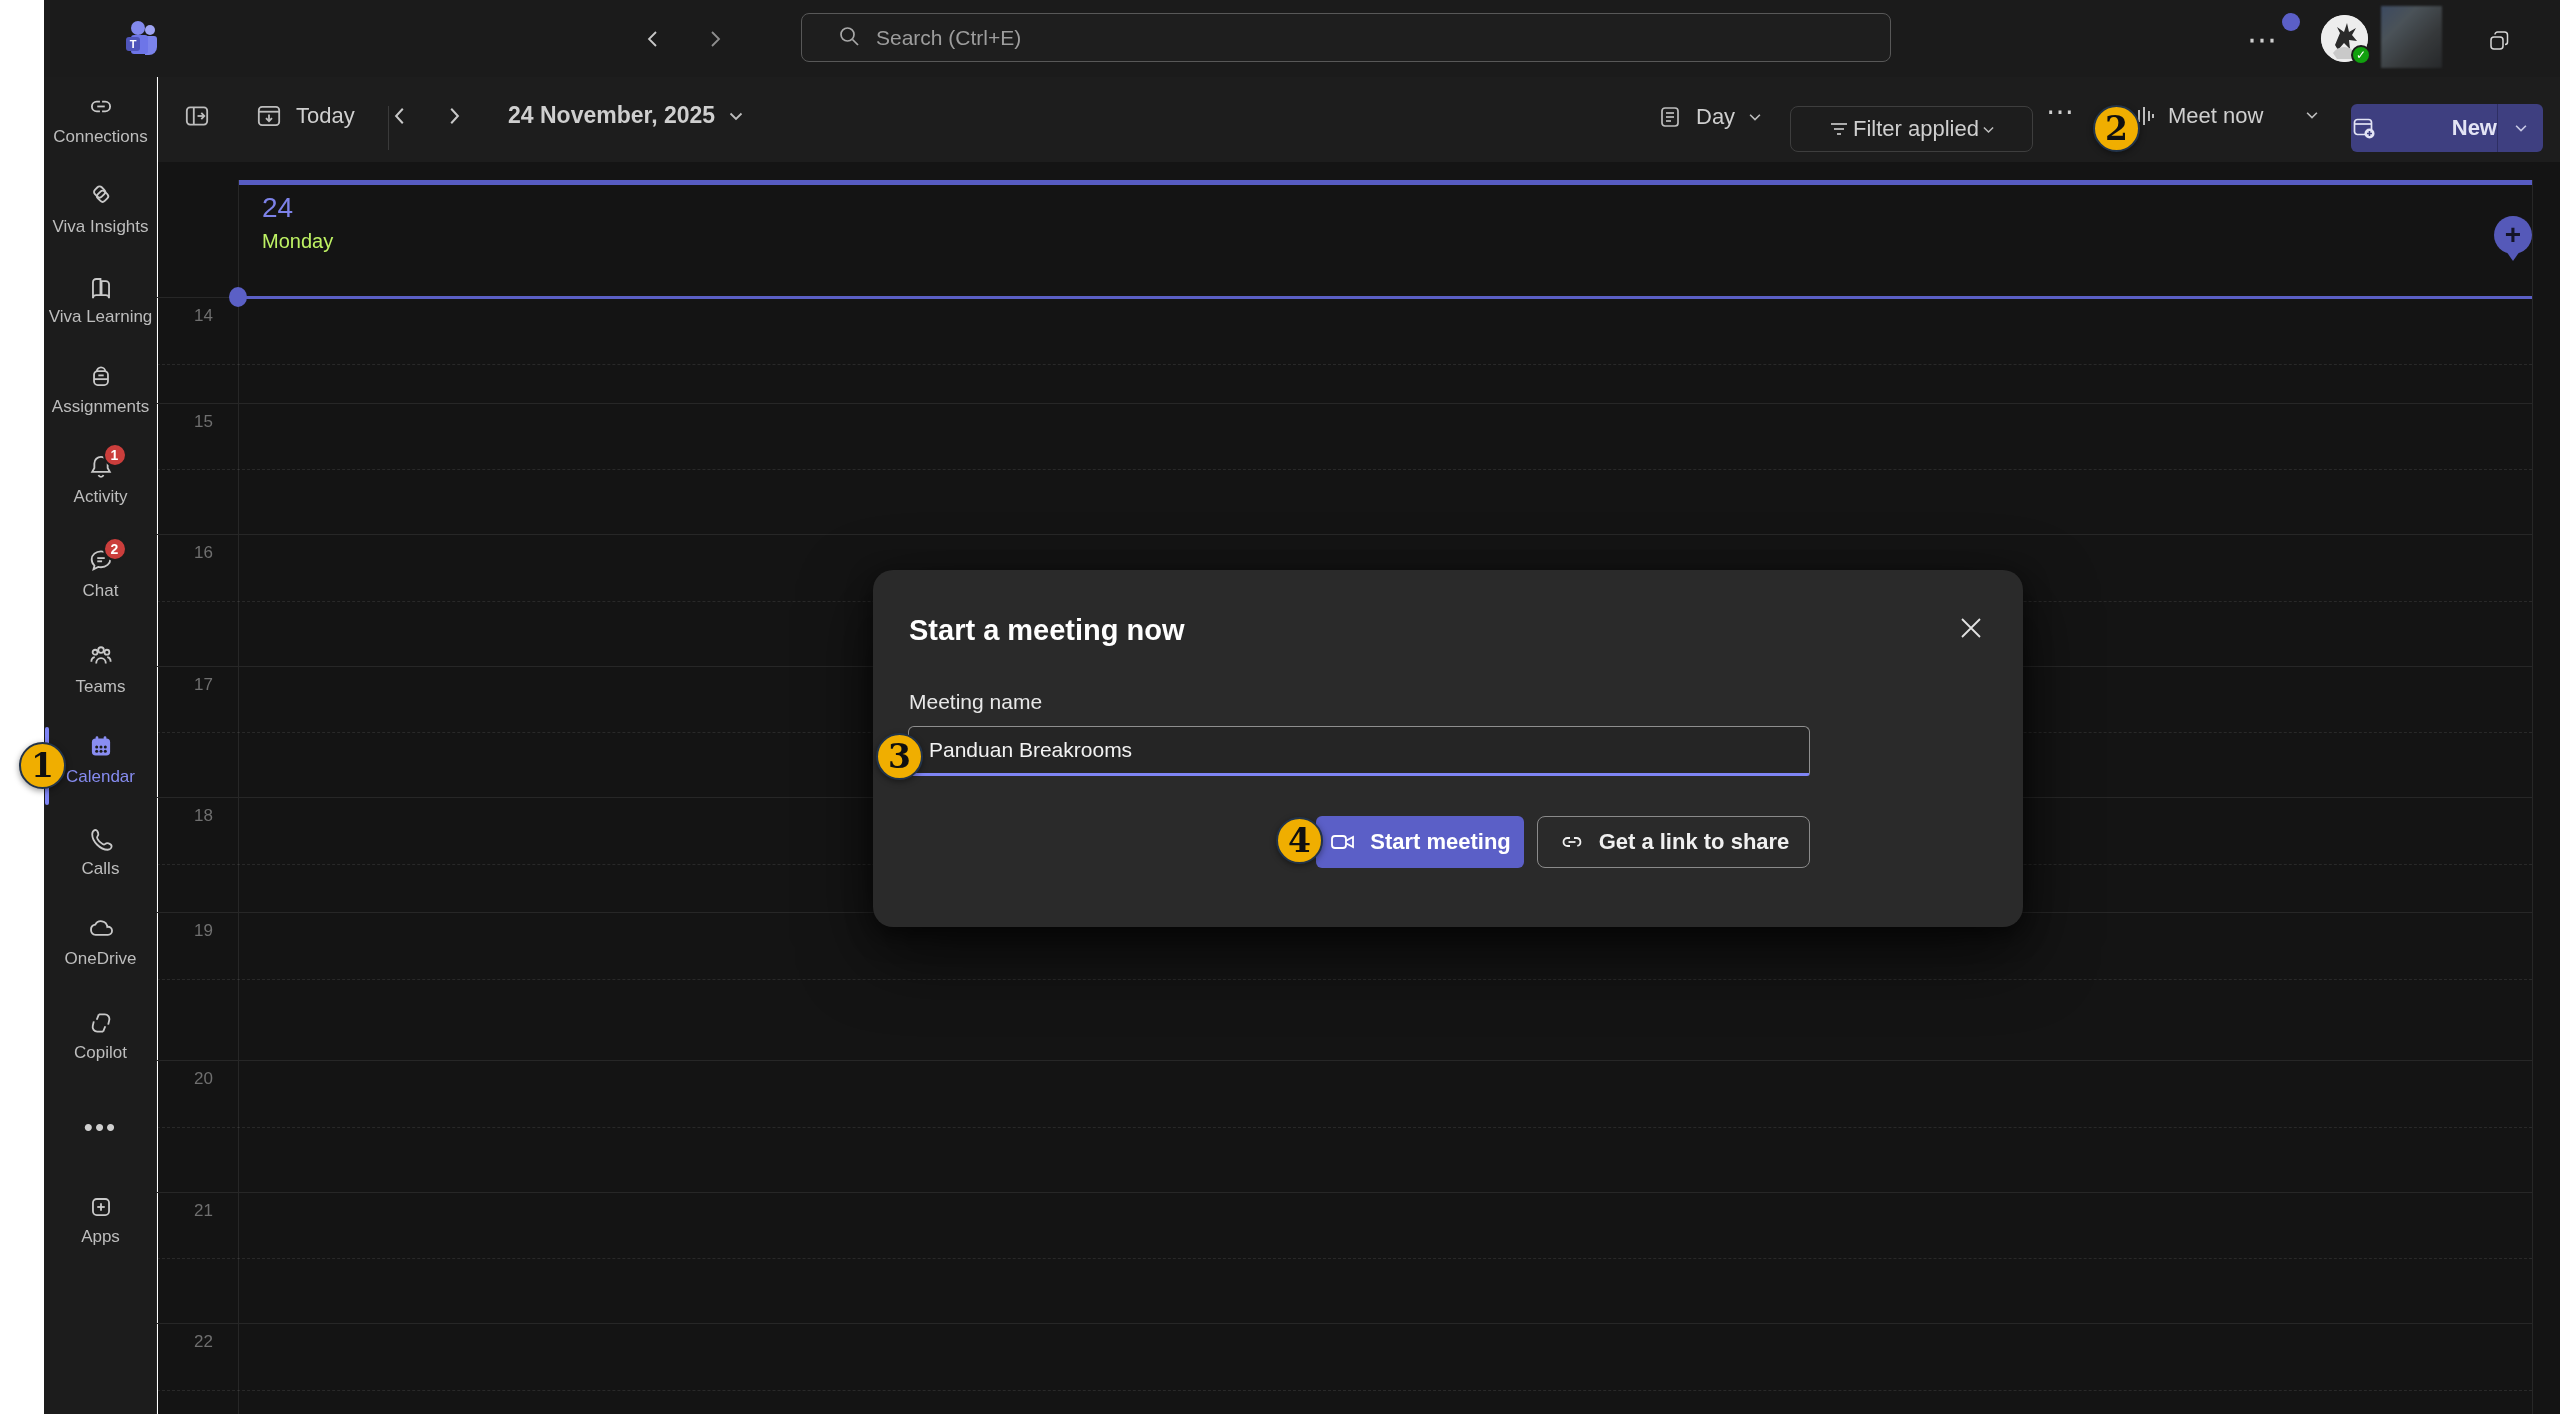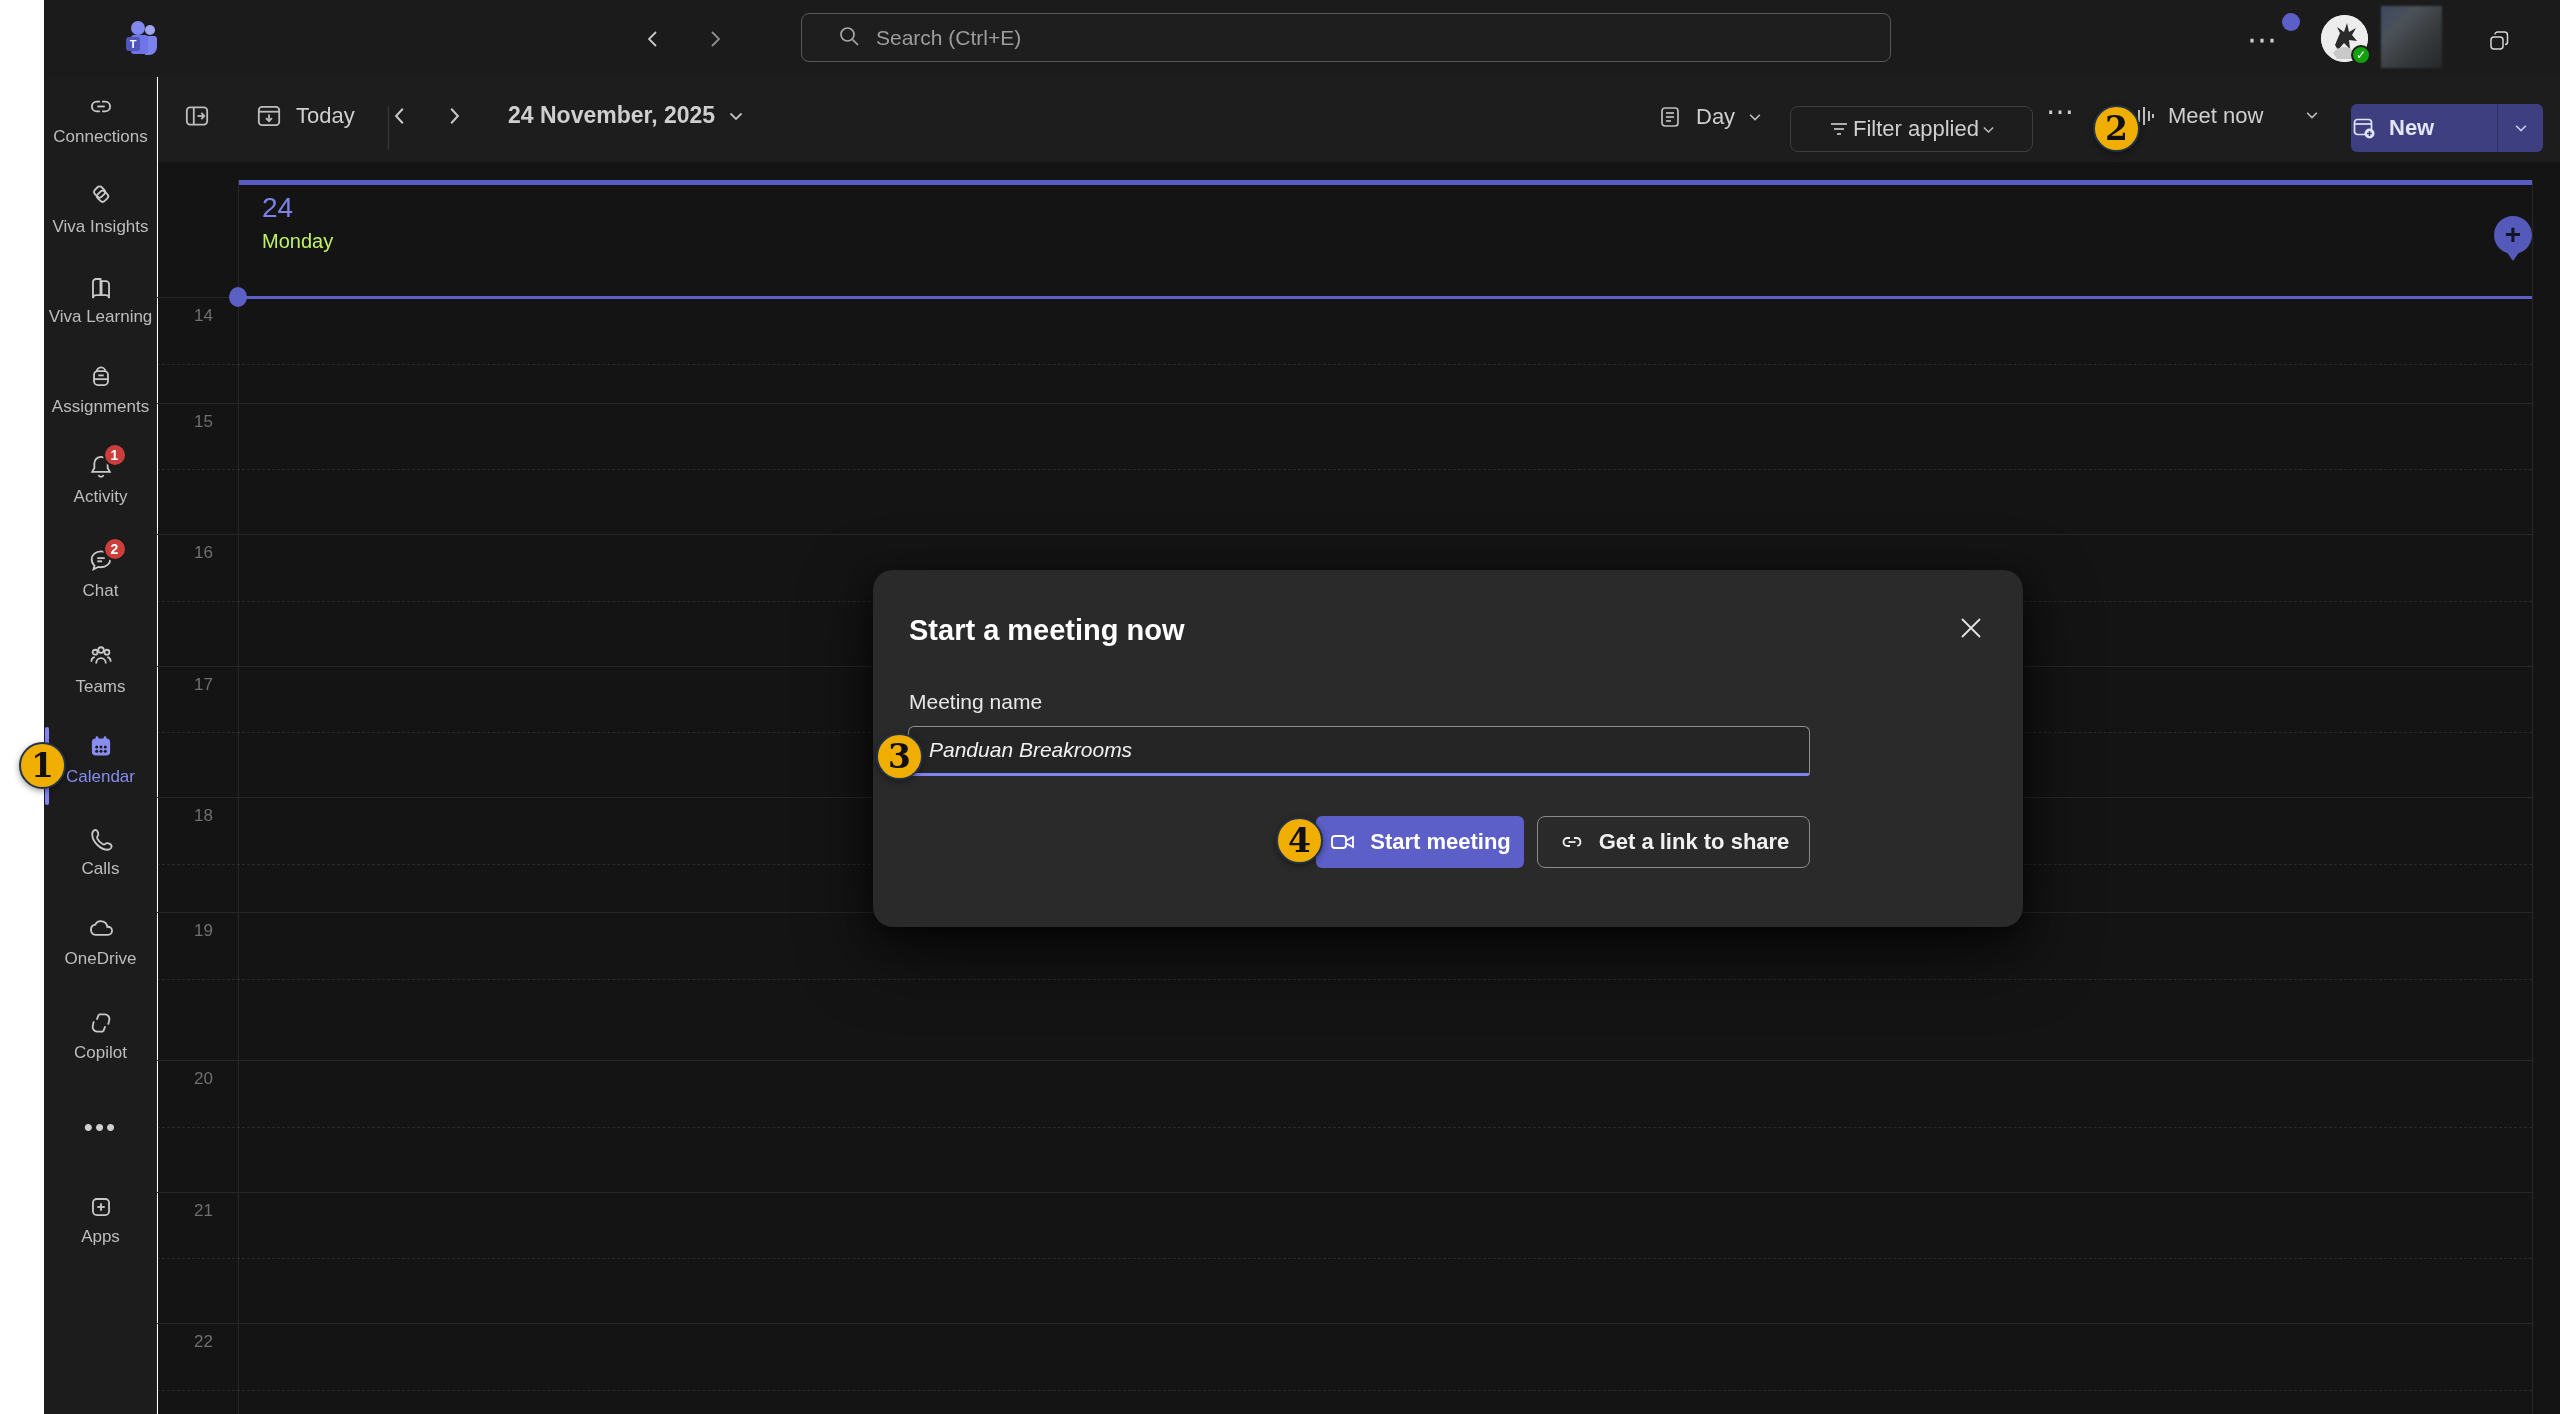--- a/index.html
+++ b/index.html
@@ -30,21 +30,21 @@
   .badge { position:absolute; left:18px; top:-9px; min-width:24px; height:24px; padding:0 5px; border-radius:12px; background:#cb3e3c; border:2px solid #1c1c1c; color:#fff; font-size:14px; font-weight:bold; display:flex; align-items:center; justify-content:center; }
   .active-pip { position:absolute; left:45px; top:727px; width:4px; height:78px; border-radius:3px; background:#7f85f5; }
   .sb-more { position:absolute; left:44px; top:1112px; width:113px; text-align:center; color:#cfcfcf; font-size:26px; letter-spacing:2px; cursor:pointer; }
 
   
   .toolbar { position:absolute; left:158px; top:77px; width:2402px; height:85px; background:#1d1d1d; }
   .tbtn { position:absolute; display:flex; align-items:center; gap:12px; color:#cfcfcf; font-size:22px; cursor:pointer; }
   .divider-v { position:absolute; left:230px; top:29px; width:1px; height:44px; background:#3a3a3a; }
   .chip { position:absolute; left:1632px; top:29px; width:243px; height:46px; border:1px solid #3e3e3e; border-radius:8px; display:flex; align-items:center; justify-content:center; gap:2px; color:#cfcfcf; font-size:22px; cursor:pointer; }
   .new-btn { position:absolute; left:2193px; top:27px; width:192px; height:48px; background:#3e3f80; border-radius:6px; display:flex; align-items:center; cursor:pointer; }
-  .new-btn .main { flex:1; display:flex; align-items:center; justify-content:flex-start; gap:12px; color:#e3e4f4; font-size:22px; font-weight:bold; }
+  .new-btn .main { flex:1; display:flex; align-items:center; justify-content:space-between; gap:12px; color:#e3e4f4; font-size:22px; font-weight:bold; }
   .new-btn .split { width:46px; height:100%; border-left:1px solid #2e2f63; display:flex; align-items:center; justify-content:center; }
 
   
   .canvas { position:absolute; left:158px; top:162px; width:2402px; height:1252px; background:#141414; }
   .day-topbar { position:absolute; left:80px; top:18px; width:2294px; height:5px; background:#575cc2; }
   .day-number { position:absolute; left:104px; top:30px; font-size:28px; font-weight:normal; color:#7d82e8; }
   .day-name { position:absolute; left:104px; top:68px; font-size:20px; color:#bef264; }
   .vline { position:absolute; top:18px; bottom:0; width:1px; background:#272727; }
   .hour-row { position:absolute; left:-1px; width:2375px; height:131.5px; border-top:1px solid #272727; }
   .hour-row::after { content:""; position:absolute; left:0; right:0; top:65.5px; border-top:1px dashed rgba(255,255,255,0.09); }
@@ -52,21 +52,21 @@
   .now-line { position:absolute; left:80px; top:134px; width:2294px; height:3px; background:#5b60c6; }
   .now-dot { position:absolute; left:71px; top:125px; width:18px; height:20px; border-radius:50%; background:#5b60c6; }
   .add-pin { position:absolute; left:2336px; top:54px; width:38px; height:38px; border-radius:50%; background:#5b5fc7; opacity:.92; display:flex; align-items:center; justify-content:center; color:#14142a; font-size:28px; font-weight:bold; cursor:pointer; }
   .add-pin::after { content:""; position:absolute; left:12px; bottom:-7px; border-left:7px solid transparent; border-right:7px solid transparent; border-top:10px solid #5b5fc7; }
 
   
   .dialog { position:absolute; left:873px; top:570px; width:1150px; height:357px; background:#2a2a2a; border-radius:20px; box-shadow:0 26px 70px rgba(0,0,0,.6), 0 8px 24px rgba(0,0,0,.5); }
   .dlg-title { position:absolute; left:36px; top:44px; font-size:29px; font-weight:bold; color:#ffffff; }
   .dlg-close { position:absolute; right:30px; top:36px; width:44px; height:44px; display:flex; align-items:center; justify-content:center; cursor:pointer; }
   .dlg-label { position:absolute; left:36px; top:120px; font-size:21px; color:#e8e8e8; }
-  .dlg-input { position:absolute; left:35px; top:156px; width:902px; height:50px; background:#252525; border:1px solid #8f8f8f; border-bottom:3px solid #7f85f5; border-radius:6px 6px 3px 3px; color:#f2f2f2; font-size:21px; padding:0 20px; outline:none; font-family:"Liberation Sans", sans-serif;font-style:italic; }
+  .dlg-input { position:absolute; left:35px; top:156px; width:902px; height:50px; background:#252525; border:1px solid #8f8f8f; border-bottom:3px solid #7f85f5; border-radius:6px 6px 3px 3px; color:#f2f2f2; font-size:21px; padding:0 20px; outline:none; font-family:"Liberation Sans", sans-serif; }
   .dlg-btn { position:absolute; top:246px; height:52px; display:flex; align-items:center; justify-content:center; gap:13px; font-size:22px; font-weight:bold; cursor:pointer; }
   .btn-start { left:443px; width:208px; background:#5b5fc7; border-radius:6px; color:#ffffff; }
   .btn-link { left:664px; width:273px; border:1px solid #8a8a8a; border-radius:8px; color:#f0f0f0; background:transparent; }
 
   
   .annotation { position:absolute; width:47px; height:47px; border-radius:50%; background:#f0ae00; border:2.5px solid #223349; display:flex; align-items:center; justify-content:center; font-family:"DejaVu Serif", serif; font-weight:bold; font-size:33px; color:#101010; z-index:50; box-shadow:0 2px 6px rgba(0,0,0,.4); }
 </style>
 </head>
 <body>
 

